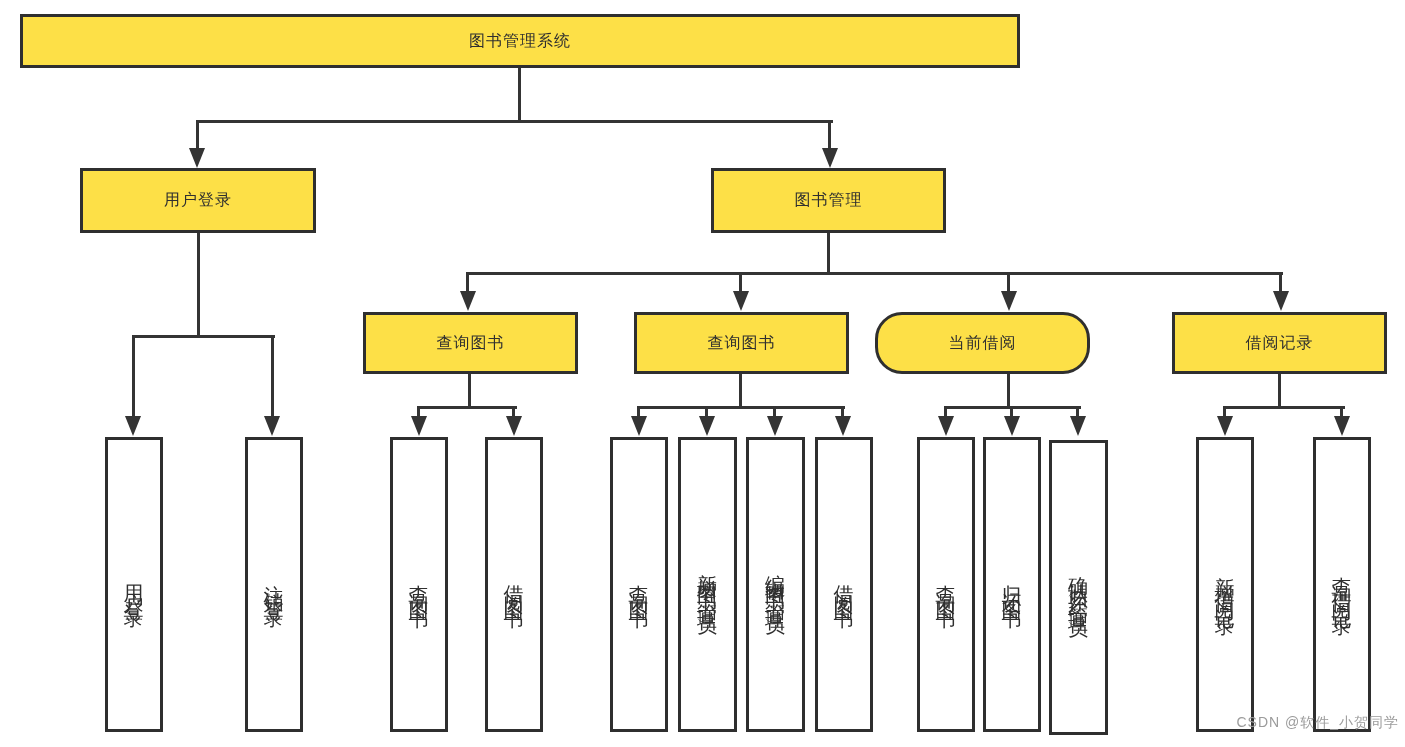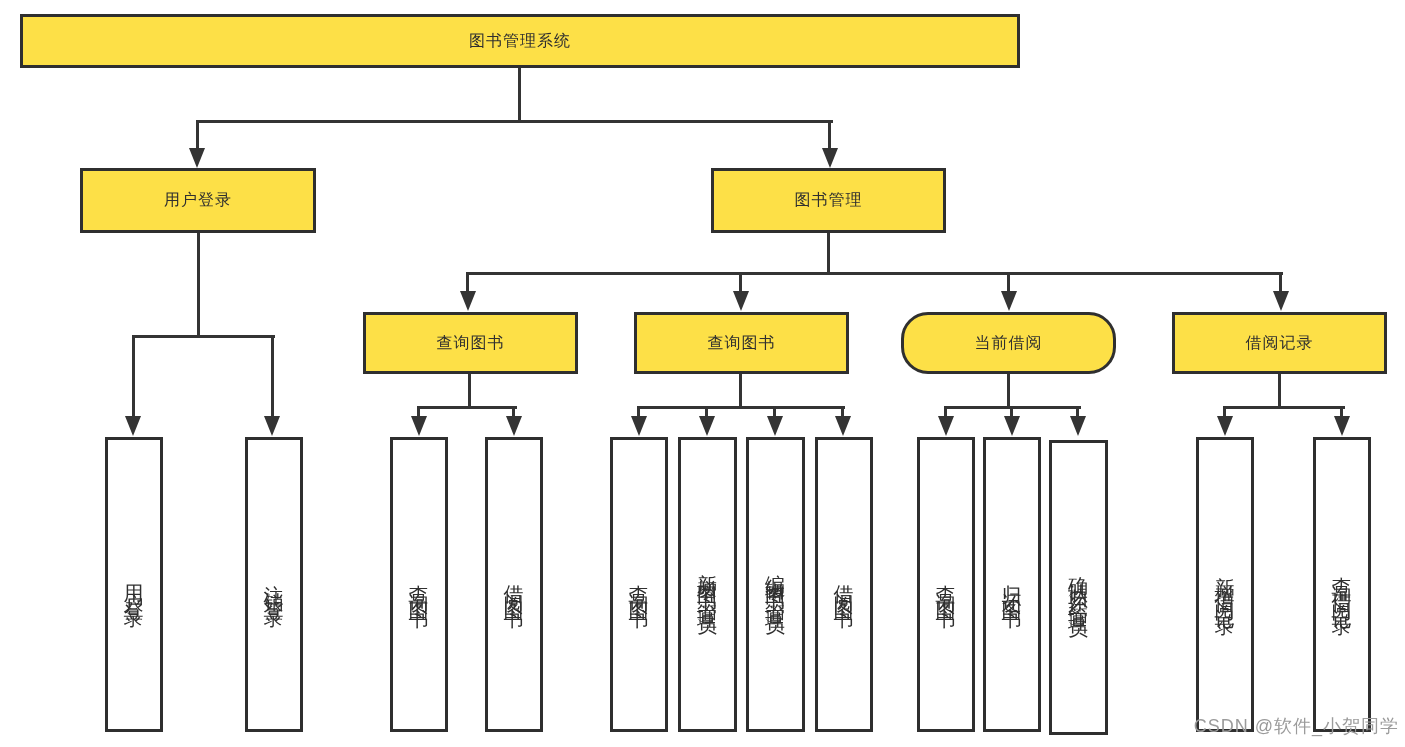--- a/index.html
+++ b/index.html
@@ -49,21 +49,21 @@
     width: 0; height: 0;
     border-left: 8px solid transparent;
     border-right: 8px solid transparent;
     border-top: 20px solid #343434;
     z-index: 1;
   }
   .watermark {
     position: absolute;
     top: 714px;
     right: 6px;
-    font-size: 18px;
+    font-size: 14px;
     letter-spacing: 1px;
     color: #9b9b9b;
     z-index: 10;
   }
 </style>
 </head>
 <body>
 
 <div class="canvas">
 
@@ -77,21 +77,21 @@
   <div class="hbox" style="left:711px; top:168px; width:235px; height:65px;">
     <span>图书管理</span>
   </div>
 
   <div class="hbox" style="left:363px; top:312px; width:215px; height:62px;">
     <span>查询图书</span>
   </div>
   <div class="hbox" style="left:634px; top:312px; width:215px; height:62px;">
     <span>查询图书</span>
   </div>
-  <div class="hbox" style="left:901px; top:312px; width:215px; height:62px;border-radius:27px;">
+  <div class="hbox" style="left:875px; top:312px; width:215px; height:62px;border-radius:27px;">
     <span>当前借阅</span>
   </div>
   <div class="hbox" style="left:1172px; top:312px; width:215px; height:62px;">
     <span>借阅记录</span>
   </div>
 
   <div class="vbox" style="left:105px; top:437px; width:58px; height:295px;">
     <span>用户登录</span>
   </div>
   <div class="vbox" style="left:245px; top:437px; width:58px; height:295px;">

